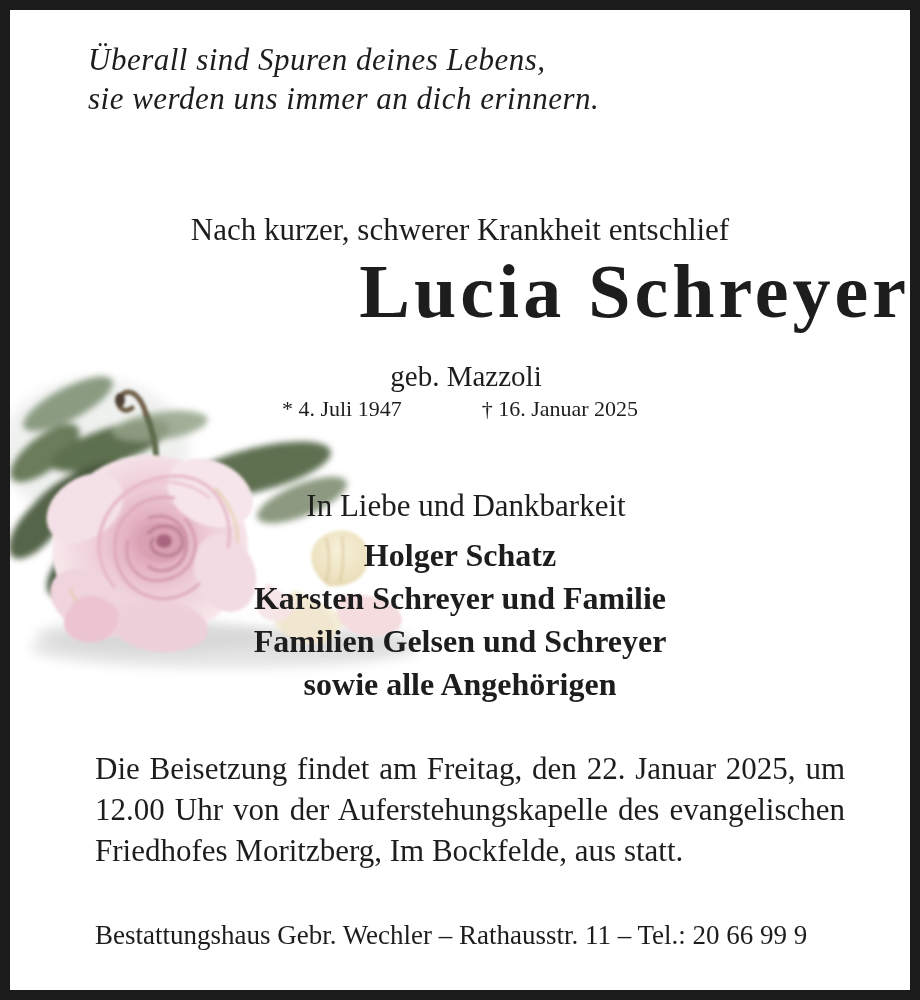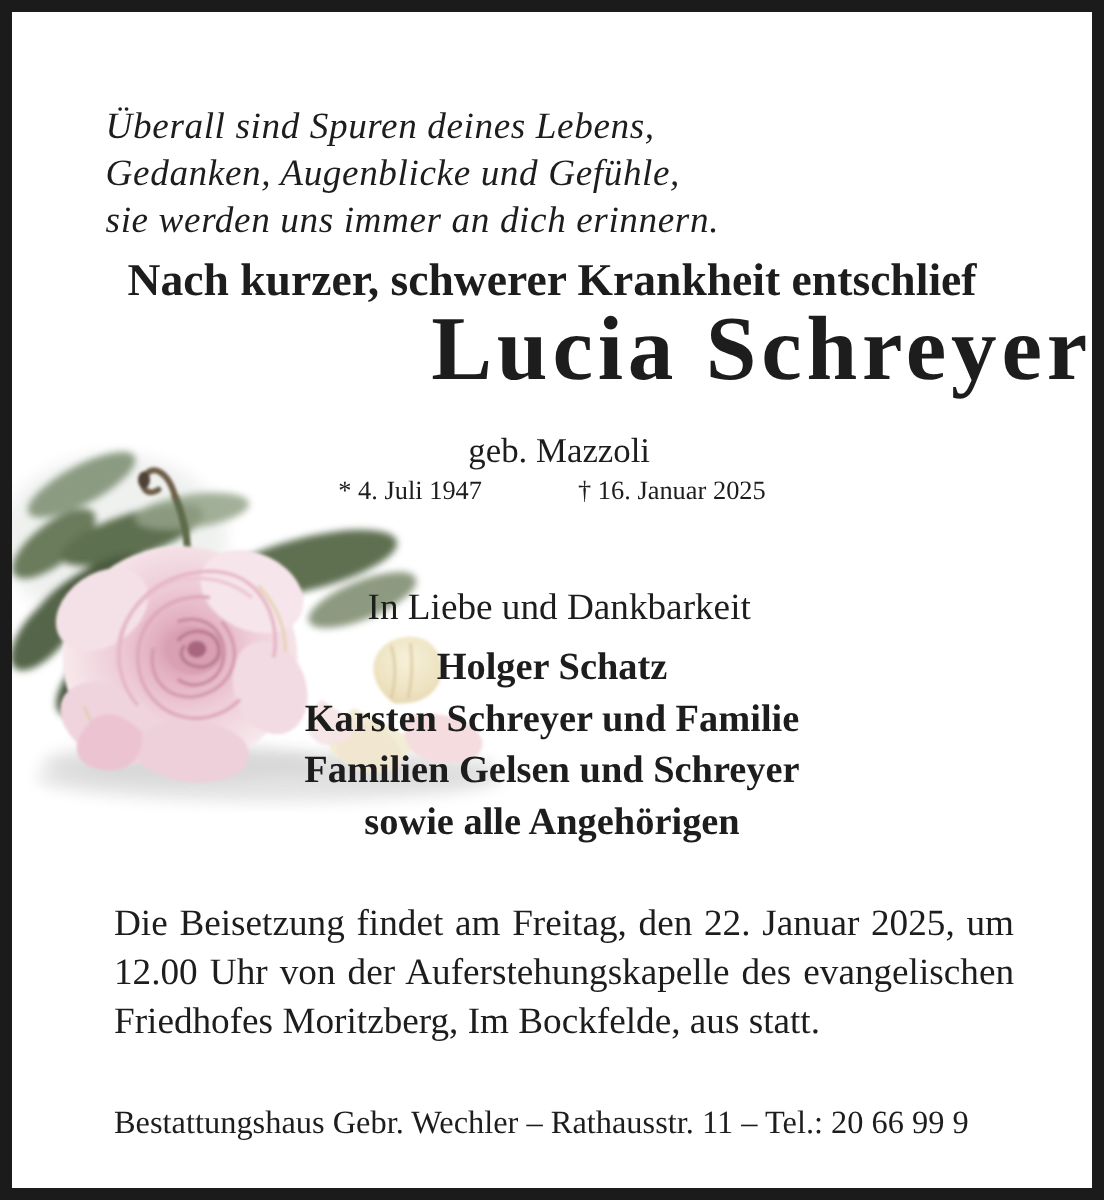--- a/index.html
+++ b/index.html
@@ -8,22 +8,22 @@
     width:920px;height:1000px;
     box-sizing:border-box;
     background:var(--page,#ffffff);
     border:10px solid var(--border,#1b1b1b);
     font-family:"Liberation Serif", serif;
     color:var(--text,#1d1d1d);
     overflow:hidden;
   }
   .layer{position:absolute;z-index:2;}
   .rose-photo{position:absolute;left:0;top:348px;z-index:1;}
-  .opening{left:78px;top:30px;font-style:italic;font-size:31px;line-height:39px;letter-spacing:0.5px;margin-top:45px;}
-  .intro{left:0;right:0;top:202px;text-align:center;font-size:38px;font-weight:bold;}
+  .opening{left:78px;top:30px;font-style:italic;font-size:31px;line-height:39px;letter-spacing:0.5px;}
+  .intro{left:0;right:0;top:202px;text-align:center;font-size:31px;}
   .name{left:0;right:0;top:240px;text-align:right;font-size:76px;font-weight:bold;letter-spacing:4px;margin:0;line-height:1.1;}
   .maiden{left:12px;right:0;top:350px;text-align:center;font-size:29px;}
   .dates{left:0;right:0;top:386px;display:flex;justify-content:center;gap:80px;font-size:22px;}
   .thanks{left:0;right:0;top:478px;text-align:center;font-size:31px;margin-left:12px;}
   .family{left:0;right:0;top:524px;text-align:center;font-size:32px;font-weight:bold;line-height:43px;}
   .funeral{left:85px;top:738px;width:750px;font-size:31px;line-height:41px;text-align:justify;text-justify:inter-word;}
   .funeral-home{left:85px;top:910px;font-size:27px;}
 </style>
 </head>
 <body>
@@ -104,21 +104,20 @@
       <path d="M316,180 C320,194 320,210 316,224" stroke="#d9c99e" stroke-width="2" fill="none"></path>
       <path d="M332,178 C334,194 334,208 330,224" stroke="#d9c99e" stroke-width="2" fill="none"></path>
       <path d="M330,238 C360,233 388,243 392,260 C394,274 372,282 348,276 C330,271 322,253 330,238 Z" fill="#f4dcdf"></path>
       <path d="M300,243 C320,256 330,270 322,282 C306,290 282,286 272,272 C266,260 280,246 300,243 Z" fill="#f1e6cf"></path>
       <path d="M258,225 C244,238 242,256 258,262 C272,266 284,258 286,244" fill="#f5e3e4" opacity="0.9"></path>
     </g>
   </svg>
 
   <div class="layer opening">
     <div>Überall sind Spuren deines Lebens,</div>
-    <div>Gedanken, Augenblicke und Gefühle,</div>
     <div>sie werden uns immer an dich erinnern.</div>
   </div>
 
   <div class="layer intro">Nach kurzer, schwerer Krankheit entschlief</div>
 
   <h1 class="layer name">Lucia Schreyer</h1>
 
   <div class="layer maiden">geb. Mazzoli</div>
 
   <div class="layer dates">

